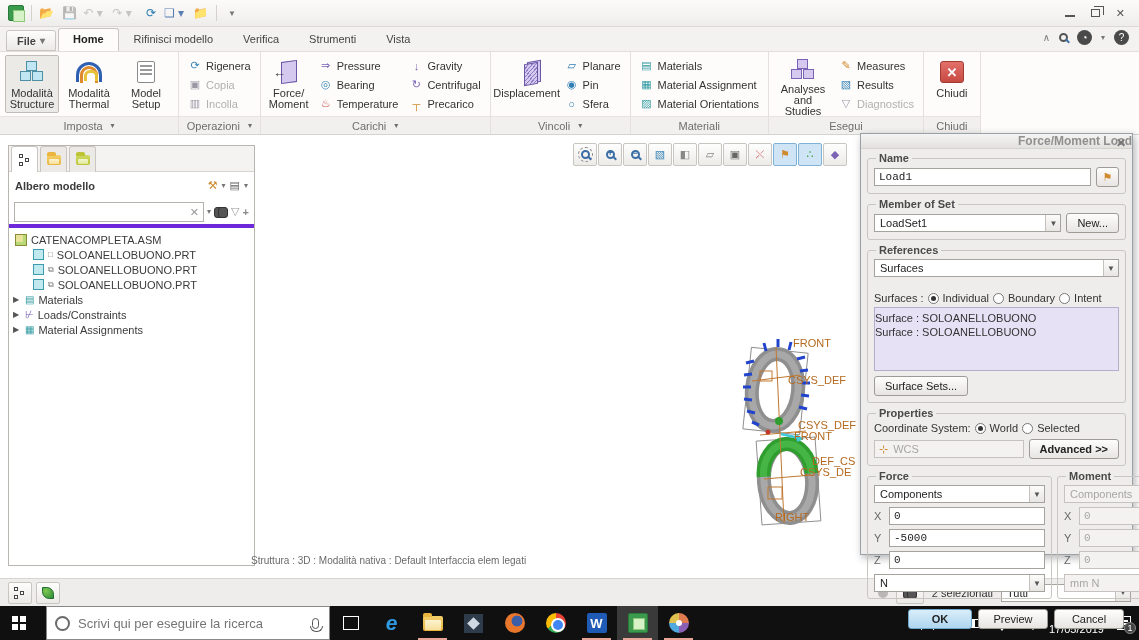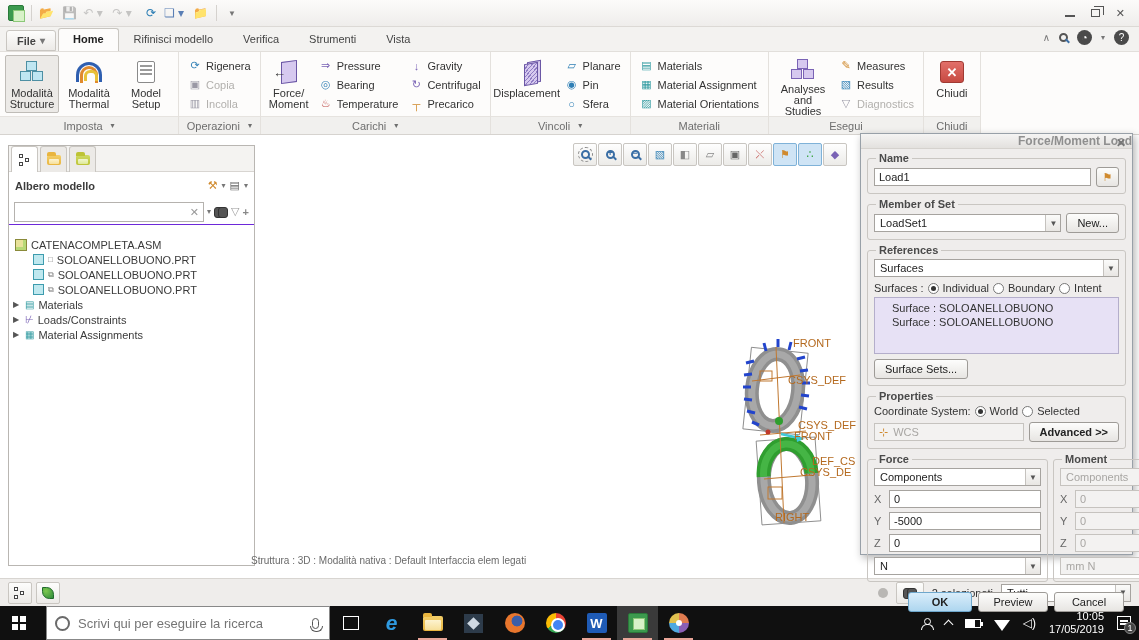--- a/index.html
+++ b/index.html
@@ -71,21 +71,21 @@
   .treepanel{position:absolute;left:8px;top:10px;width:247px;height:421px;background:#fff;border:1px solid #b9b6b2;display:flex;flex-direction:column}
   .treetabs{display:flex;height:26px;padding-left:2px;background:#f4f3f1;border-bottom:1px solid #d8d5d1}
   .ttab{width:27px;height:26px;border:1px solid #c9c6c1;border-bottom:none;margin-right:2px;border-radius:3px 3px 0 0;background:#eceae7;display:flex;align-items:center;justify-content:center}
   .ttab.active{background:#fff}
   .treehead{height:27px;display:flex;align-items:center;padding:0 6px;gap:4px}
   .treehead .hl{font-weight:bold;color:#3c3c3c}
   .treehead .sp{flex:1}
   .searchrow{height:25px;display:flex;align-items:center;gap:3px;padding:0 5px}
   .searchbox{flex:1;height:20px;border:1px solid #b5b2ae;background:#fff;position:relative}
   .searchbox .x{position:absolute;right:4px;top:3px;color:#999;font-size:11px}
-  .treelist{flex:1;border-top:1px solid #6d28d9;padding:12px 2px;overflow:hidden}
+  .treelist{flex:1;border-top:4px solid #6d28d9;padding:4px 2px;overflow:hidden}
   .trow{height:15px;display:flex;align-items:center;gap:4px;color:#3a3a3a;font-size:11px;white-space:nowrap}
   .arr{width:10px;color:#555;font-size:8px;text-align:center}
   .asmicon{width:12px;height:12px;background:#e8e29a;border:1px solid #8a8a3a;box-shadow:inset -3px -3px 0 #b7d977}
   .prticon{width:11px;height:11px;background:#bfe8ef;border:1px solid #3d9cae}
   .ticon{font-size:10px}
 
   
   .gfxbar{position:absolute;left:573px;top:8px;display:flex;gap:1px}
   .gbtn{width:24px;height:23px;border:1px solid #c9c6c1;background:linear-gradient(#fefefe,#ecebe8);display:flex;align-items:center;justify-content:center;border-radius:2px}
   .gbtn.active{background:#cfe4f5;border-color:#7fb2d8}
@@ -96,32 +96,32 @@
 
   .statusline{position:absolute;left:251px;top:420px;color:#6a6a6a;font-size:10px}
 
   
   .dialog{position:absolute;left:860px;top:133px;width:273px;height:422px;background:#efedec;border:1px solid #98a0a8;box-shadow:2px 3px 8px rgba(0,0,0,.3);z-index:40;display:flex;flex-direction:column}
   .dtitle{height:19px;background:linear-gradient(#f5f4f3,#e3e1de);border-bottom:1px solid #d5d2ce;display:flex;align-items:center;justify-content:flex-end;position:relative;font-weight:bold;color:#8f8f8f;font-size:12px}
   .dtitle .dx{position:absolute;right:6px;top:2px;color:#777;font-size:12px}
   .dbody{flex:1;padding:3px 6px 5px}
   fieldset{border:1px solid #c9c6c2;border-radius:3px;padding:3px 6px 6px;margin-bottom:4px}
   legend{font-size:11px;font-weight:bold;color:#4a4a4a;padding:0 3px;margin-left:2px}
-  .din{height:18px;border:1px solid #a6a39f;background:#fff;font-size:11px;padding:0 4px;font-family:Liberation Sans, sans-serif;color:#222;width:100%}
+  .din{height:18px;border:1px solid #a6a39f;background:#fff;font-size:11px;padding:0 4px;font-family:Liberation Mono, monospace;color:#222;width:100%}
   .combo{height:18px;border:1px solid #a6a39f;background:#fff;display:flex;align-items:center}
   .combo .cval{flex:1;padding:0 5px;color:#222}
   .combo .carr{width:15px;align-self:stretch;border-left:1px solid #c5c2be;background:linear-gradient(#fbfbfa,#e8e6e3);display:flex;align-items:center;justify-content:center;color:#555;font-size:8px}
   .combo.disabled{background:#f3f2f1;border-color:#c6c3bf}
   .combo.disabled .cval{color:#a8a6a3}
   .row{display:flex;align-items:center;gap:5px}
   .dbtn{height:20px;border:1px solid #9e9b97;border-radius:3px;background:linear-gradient(#fdfdfc,#e7e5e2);padding:0 10px;font-size:11px;color:#222;display:inline-flex;align-items:center;justify-content:center;white-space:nowrap}
   .radio{width:11px;height:11px;border-radius:50%;border:1px solid #777;background:#fff;display:inline-block;position:relative;flex:none}
   .radio.on::after{content:"";position:absolute;left:2px;top:2px;width:5px;height:5px;border-radius:50%;background:#333}
   .rlbl{color:#333}
-  .surflist{height:57px;background:#e7e1f5;border:1px solid #b4aecb;margin-top:3px;padding:3px 17px;font-size:11px;color:#333;line-height:14px}
+  .surflist{height:64px;background:#e7e1f5;border:1px solid #b4aecb;margin-top:3px;padding:3px 0;font-size:11px;color:#333;line-height:14px}
   .fm{display:flex;gap:5px}
   .fm fieldset{flex:1;margin-bottom:1px}
   .axrow{display:flex;align-items:center;margin-top:4px;gap:5px}
   .axrow .ax{width:10px;color:#666}
   .axrow .din{flex:1;width:auto}
   .fm .disabled-in{background:#f3f2f1;color:#a8a6a3;border-color:#c6c3bf}
   .dfoot{display:flex;justify-content:flex-end;gap:6px;padding:4px 8px 7px}
   .dbtn.ok{background:linear-gradient(#d9edfa,#aed6ef);border-color:#6ea7cc;width:64px;font-weight:bold}
   .dbtn.w70{width:70px}
 
@@ -633,21 +633,21 @@
           <span class="dbtn">New...</span>
         </div>
       </fieldset>
 
       <fieldset>
         <legend>References</legend>
         <div class="combo">
           <span class="cval">Surfaces</span>
             <span class="carr">▼</span>
         </div>
-        <div class="row" style="margin-top:5px;gap:4px">
+        <div class="row" style="margin-top:15px;gap:4px">
           <span class="rlbl">Surfaces :</span>
           <span class="radio on"></span>
             <span class="rlbl">Individual</span>
           <span class="radio"></span>
             <span class="rlbl">Boundary</span>
           <span class="radio"></span>
             <span class="rlbl">Intent</span>
         </div>
         <div class="surflist">
           <div>Surface : SOLOANELLOBUONO</div>

